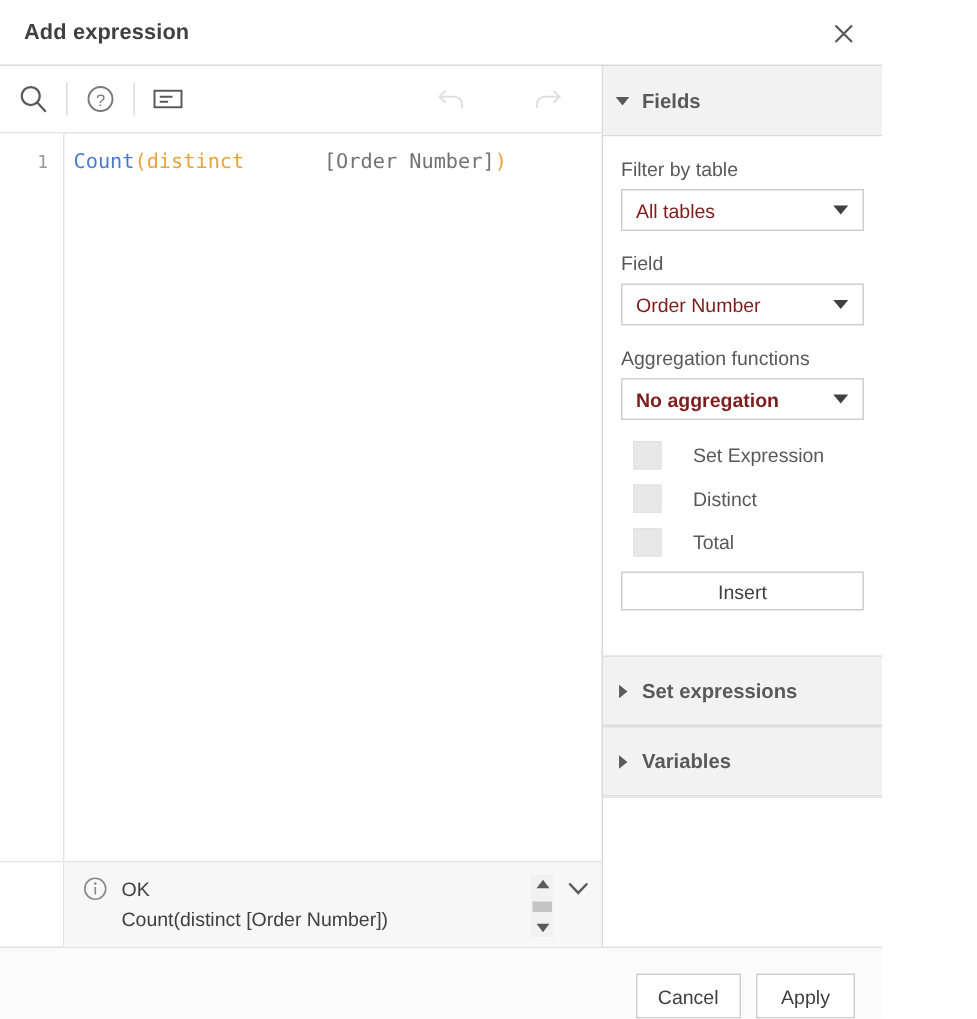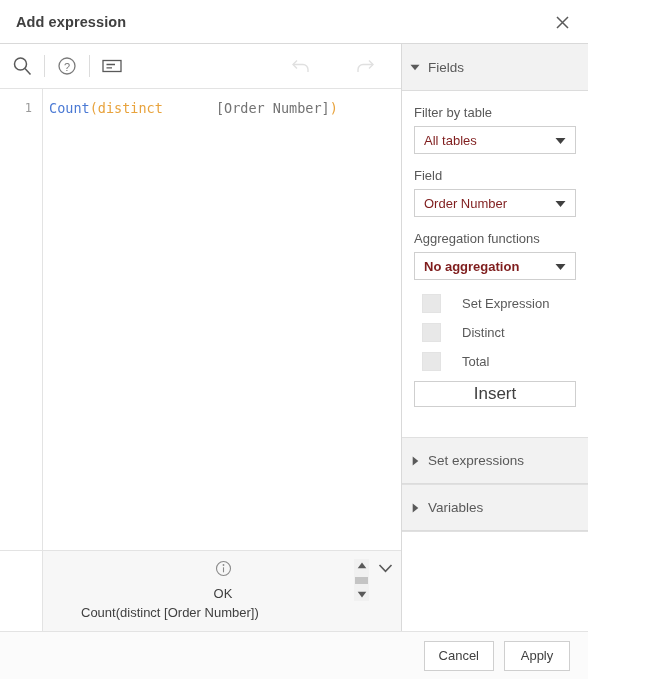--- a/index.html
+++ b/index.html
@@ -84,21 +84,21 @@
   .tok-paren  { color: #e8a33d; }
 
   
   .status-row { display: flex; flex: 0 0 auto; border-top: 1px solid #e3e3e3; }
   .status-gutter { width: 43px; flex: 0 0 43px; border-right: 1px solid #e3e3e3; background:#fff; }
   .status-panel {
     flex: 1 1 auto; background: #f7f7f7;
     padding: 9px 10px 11px 12px;
     position: relative; min-height: 52px;
   }
-  .status-line1 { display: flex; align-items: center; gap: 9px; flex-direction: column; }
+  .status-line1 { display: flex; align-items: center; gap: 9px; }
   .status-ok { font-size: 13px; color: #404040; }
   .status-expr {
     margin-top: 4px; margin-left: 26px;
     font-size: 13px; color: #404040;
     font-family: "Liberation Sans", sans-serif;
   }
   .status-ctrls { position: absolute; right: 6px; top: 8px; display:flex; align-items:flex-start; gap: 6px; }
   .mini-scroll {
     width: 15px; height: 42px; background: #f1f1f1;
     display:flex; flex-direction:column; align-items:center; justify-content:space-between;
@@ -111,52 +111,52 @@
   .right-col { flex: 1 1 auto; display:flex; flex-direction:column; background:#fff; min-height:0; overflow:hidden; }
   .section-head {
     height: 47px; flex: 0 0 47px;
     display: flex; align-items: center;
     background: #f2f2f2;
     border-bottom: 1px solid #dcdcdc;
     cursor: pointer;
   }
   .section-head.collapsed { background: #f2f2f2; border-top: 1px solid #e0e0e0; }
   .sec-caret { width: 26px; display:flex; align-items:center; justify-content:center; }
-  .sec-label { font-size: 13.5px; color: #595959; }
+  .sec-label { font-size: 13.5px; color: #595959; font-weight: bold; }
 
   .fields-body { padding: 14px 12px 14px 12px; background:#fff; }
   .lbl { font-size: 13px; color: #595959; margin-bottom: 6px; }
   .select {
     height: 28px; border: 1px solid #cfcfcf; background:#fff;
     display:flex; align-items:center; padding: 0 9px;
     position: relative; cursor: pointer; margin-bottom: 14px;
   }
   .select .sel-val { font-size: 13px; color: #7f1d1d; font-weight: bold; }
   .select .sel-val.plain { font-weight: normal; }
   .select .caret-dn { position:absolute; right: 9px; top: 50%; transform: translateY(-50%); }
 
   .check-row { display:flex; align-items:center; gap: 21px; margin-bottom: 10px; padding-left: 8px; }
   .check-box { width: 19px; height: 19px; background: #e8e8e8; border: 1px solid #e3e3e3; }
   .check-lbl { font-size: 13px; color: #595959; }
 
   .insert-btn {
     margin-top: 9px; height: 26px;
     border: 1px solid #cfcfcf; background: #fff;
     display:flex; align-items:center; justify-content:center;
-    font-size: 17px; color: #404040; cursor: pointer;
+    font-size: 13px; color: #404040; cursor: pointer;
   }
   .panel-gap { flex: 0 0 16px; background:#fff; }
   .right-fill { flex: 1 1 auto; background: #fff; border-top: 1px solid #e0e0e0; }
 
   
   .footer {
     height: 48px; flex: 0 0 48px;
     background: #fbfbfb;
     border-top: 1px solid #e3e3e3;
-    display: flex; align-items: center; justify-content: flex-end;
+    display: flex; align-items: flex-end; justify-content: flex-end;
     padding-right: 18px; gap: 10px;
   }
   .btn {
     min-width: 66px; height: 30px; padding: 0 14px;
     border: 1px solid #cfcfcf; background: #fff;
     font-size: 13px; color: #404040;
     display:flex; align-items:center; justify-content:center;
     cursor: pointer; font-family: "Liberation Sans", sans-serif;
   }
 </style>

